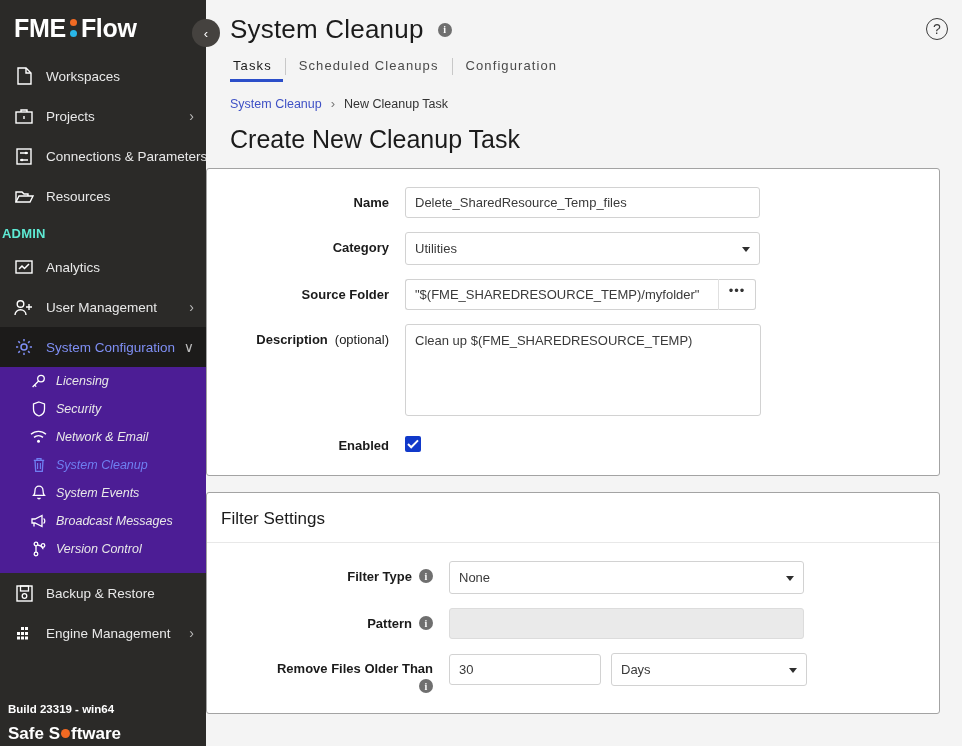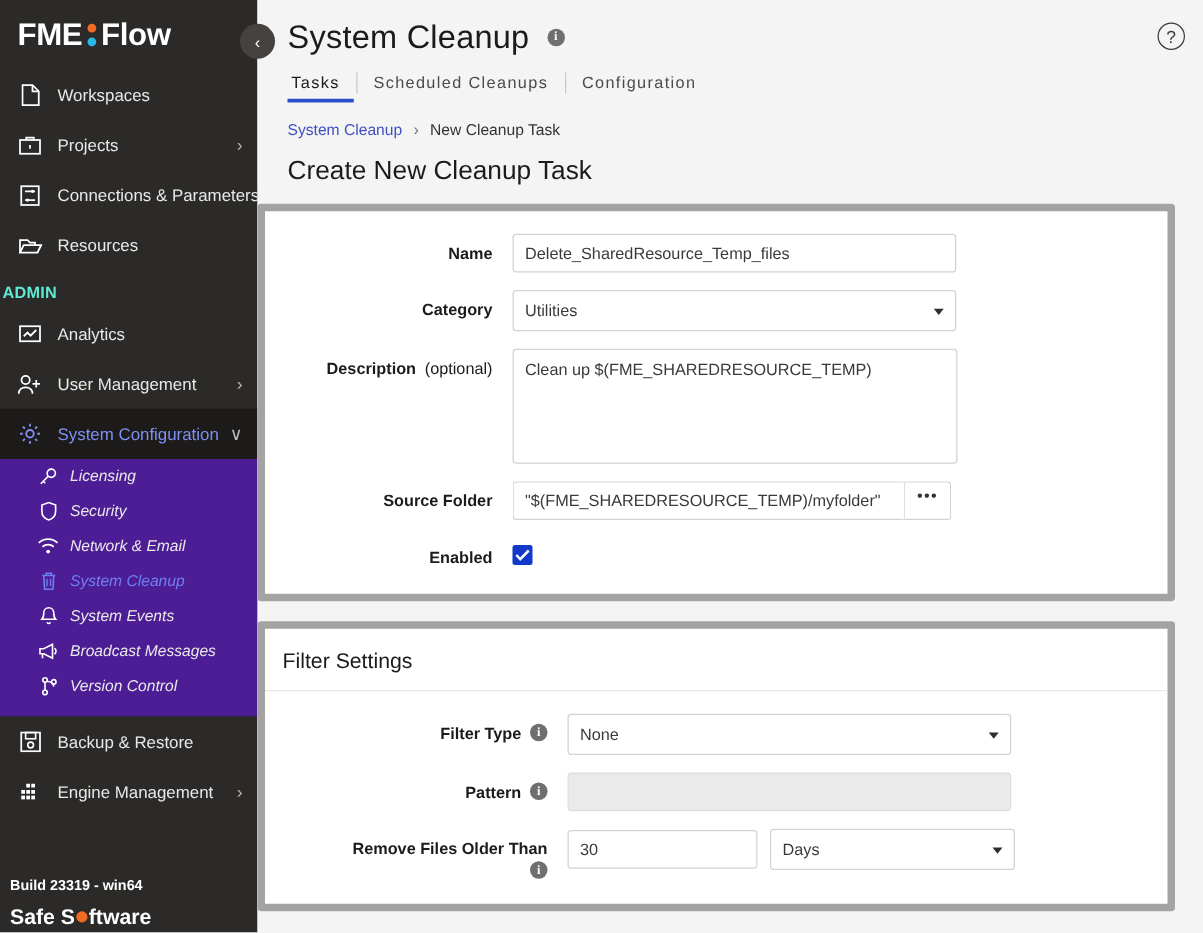--- a/index.html
+++ b/index.html
@@ -127,27 +127,27 @@
   .tab-sep { width: 1px; height: 17px; background: #c8c8c8; margin: 0 2px 7px 2px; }
 
   .breadcrumb {
     margin-top: 14px; font-size: 12.5px; color: #333333;
     display: flex; align-items: center; gap: 9px;
   }
   .breadcrumb a { color: #3f51c5; text-decoration: none; cursor: pointer; }
   .breadcrumb .sep { color: #777777; font-size: 13px; }
 
   .section-title {
-    font-size: 21px; color: #1b1b1b; margin: 14px 0 0 0; font-weight: normal;
+    font-size: 25px; color: #1b1b1b; margin: 14px 0 0 0; font-weight: normal;
   }
 
   
   .card {
     background: #ffffff; margin: 14px 4px 0 0;
-    border: 6px solid #a3a3a3; border-radius: 3px;
+    border: 1px solid #a3a3a3; border-radius: 3px;
     width: 734px;
   }
   #card-main { margin-top: 14px; padding: 18px 0 22px 0; }
   #card-filter { margin-top: 16px; padding: 0 0 20px 0; }
   .card-header {
     font-size: 17px; color: #1b1b1b; padding: 16px 0 13px 14px;
     border-bottom: 1px solid #e8e8e8;
   }
 
   
@@ -482,35 +482,35 @@
         <div class="fcontrol">
           <div id="category-select" class="selbox">
             <span>Utilities</span>
             <span class="caret"></span>
           </div>
         </div>
       </div>
 
       <div class="frow">
         <div class="flabel">
-          <span>Description</span>
-          <span class="opt">(optional)</span>
-        </div>
-        <div class="fcontrol">
-          <textarea id="desc-input" class="txt" style="">Clean up $(FME_SHAREDRESOURCE_TEMP)</textarea>
-        </div>
-      </div>
-
-      <div class="frow">
-        <div class="flabel">
           <span>Source Folder</span>
         </div>
         <div class="fcontrol">
           <input id="source-input" class="txt" type="text" value="&quot;$(FME_SHAREDRESOURCE_TEMP)/myfolder&quot;" style="">
           <div class="browse-btn">•••</div>
+        </div>
+      </div>
+
+      <div class="frow">
+        <div class="flabel">
+          <span>Description</span>
+          <span class="opt">(optional)</span>
+        </div>
+        <div class="fcontrol">
+          <textarea id="desc-input" class="txt" style="">Clean up $(FME_SHAREDRESOURCE_TEMP)</textarea>
         </div>
       </div>
 
       <div class="frow">
         <div class="flabel">
           <span>Enabled</span>
         </div>
         <div class="fcontrol">
           <div class="checkbox">
             <svg width="12" height="10" viewBox="0 0 12 10">

